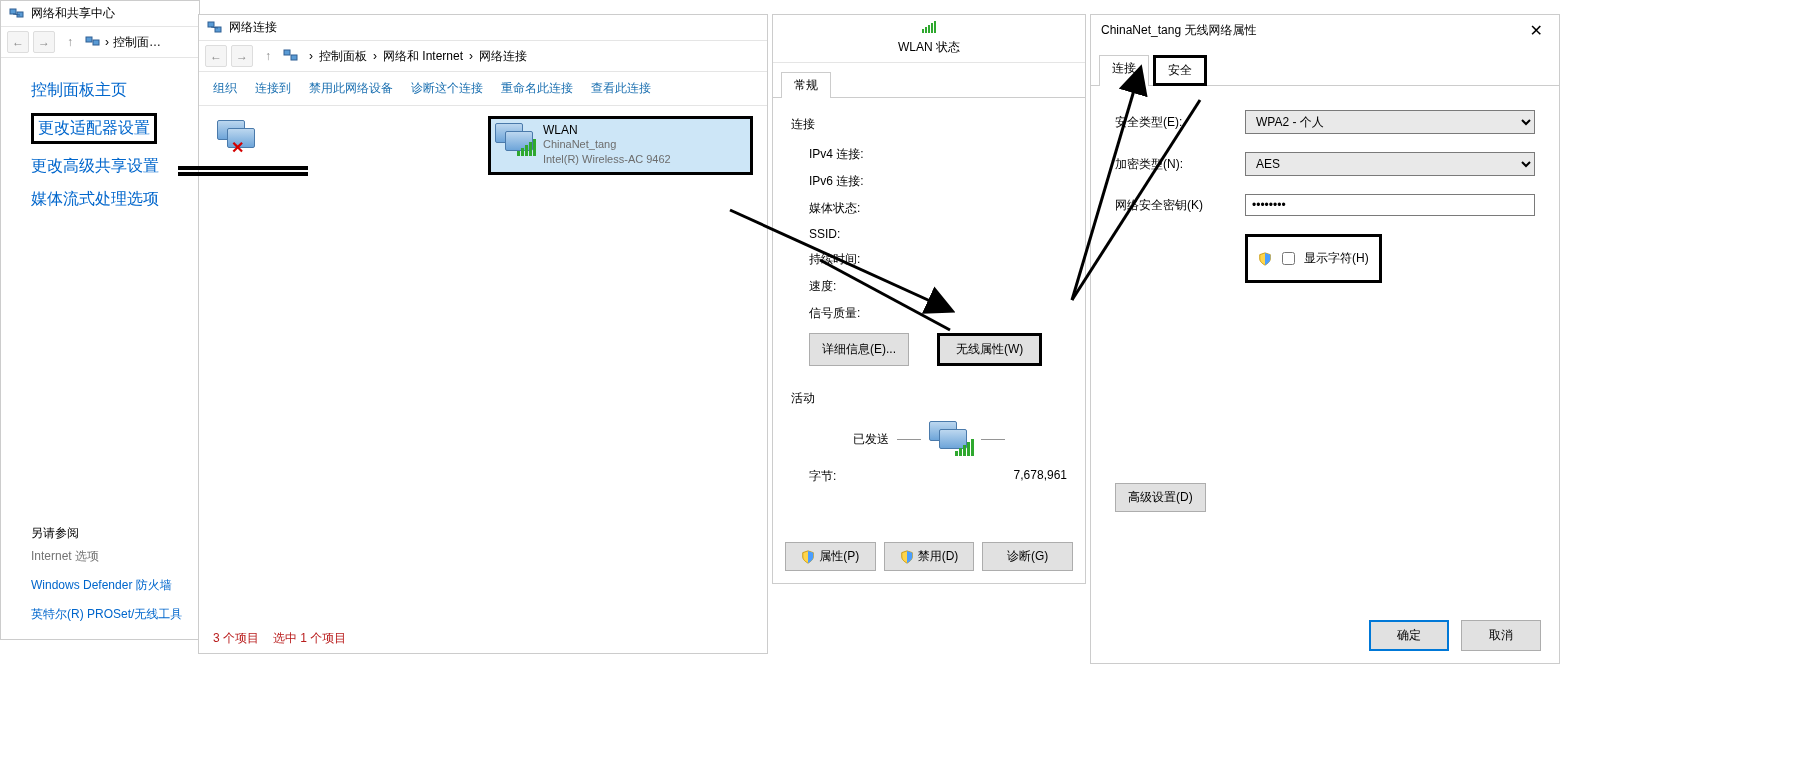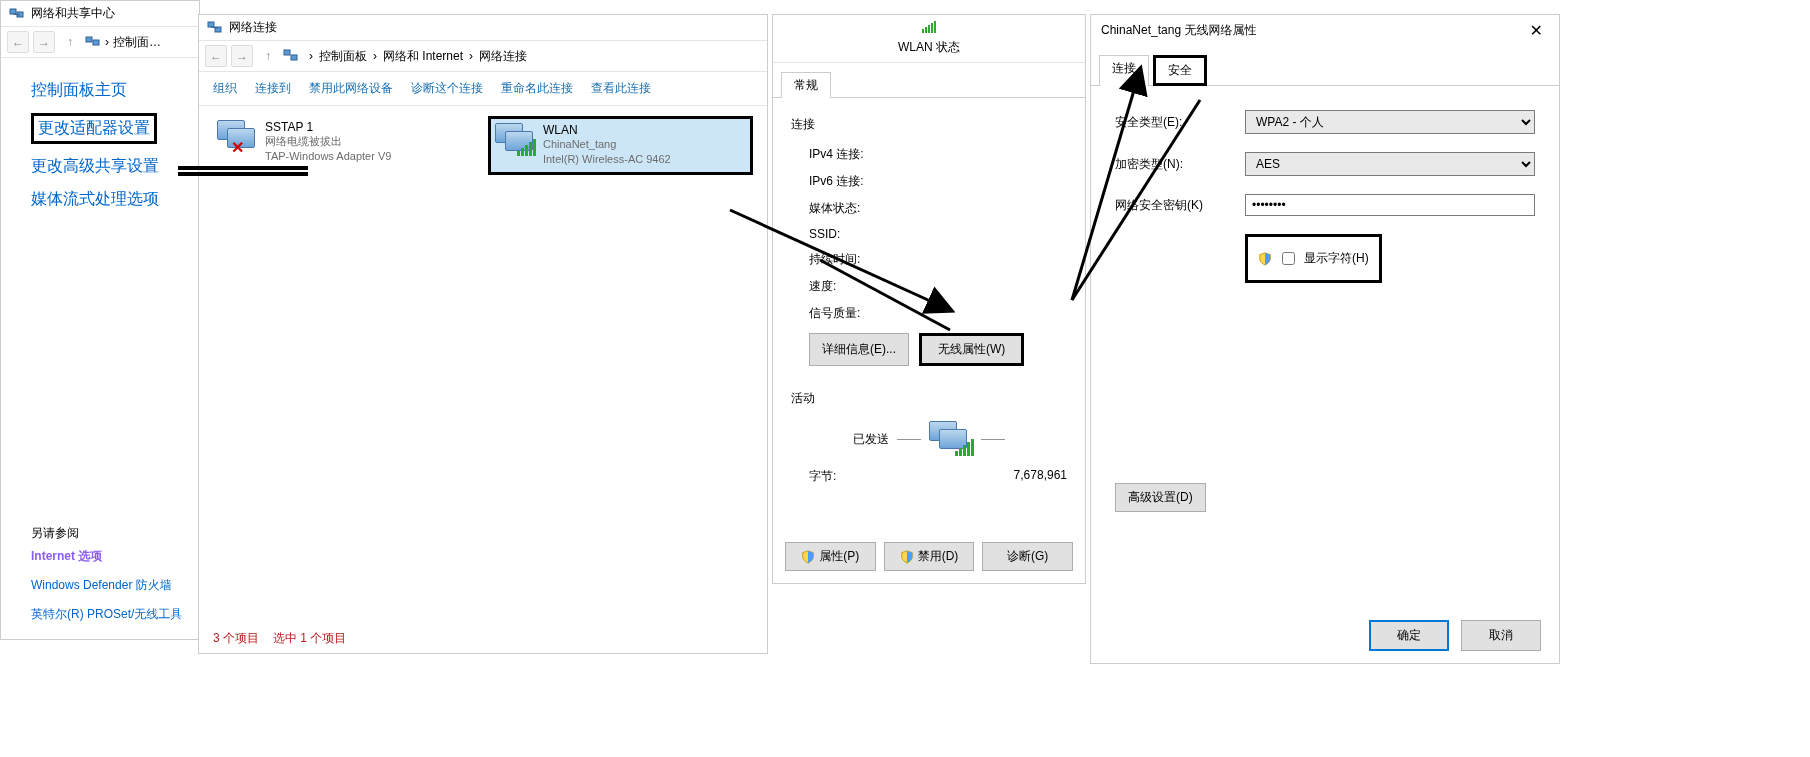--- a/index.html
+++ b/index.html
@@ -45,21 +45,21 @@
   .sig-sm { display:inline-flex; gap:1px; align-items:flex-end; }
   .sig-sm i{display:block;width:2px;background:#2fa82f;}
   .sig-sm i:nth-child(1){height:4px}.sig-sm i:nth-child(2){height:6px}.sig-sm i:nth-child(3){height:8px}.sig-sm i:nth-child(4){height:10px}.sig-sm i:nth-child(5){height:12px}
   .tab-row { display:flex; padding: 8px 8px 0 8px; border-bottom:1px solid #ccc;}
   .tab { border:1px solid #ccc; border-bottom:none; padding:4px 12px; background:#fff; font-size:12px; margin-right:4px; position:relative; top:1px; cursor:pointer;}
   .win3-body { padding: 12px 18px; font-size:12px; }
   .group-h { margin: 6px 0 8px 0; }
   .kv { display:flex; justify-content:space-between; padding:5px 0 5px 18px; }
   .kv .k{} .kv .v{ text-align:right; }
   .btn { border:1px solid #adadad; background:#e1e1e1; padding:5px 12px; font-size:12px; cursor:pointer; display:inline-flex; align-items:center; gap:4px;}
-  .btn-row { display:flex; gap:10px; padding:6px 0 6px 18px; }
+  .btn-row { display:flex; gap:28px; padding:6px 0 6px 18px; }
   .shield { width:14px; height:14px; display:inline-block; }
   .shield svg{width:14px;height:14px;}
   .act-icons { display:flex; align-items:center; justify-content:center; gap:8px; padding:6px 0;}
   .win3-footer { position:absolute; bottom:12px; left:12px; right:12px; display:flex; gap:8px; justify-content:space-between;}
   .win3-footer .btn{ flex:1; justify-content:center;}
 
   
   .win4 { position: absolute; left: 1090px; top: 14px; width: 470px; height: 650px; background: #fff; border: 1px solid #ccc; }
   .win4-title { display:flex; justify-content:space-between; align-items:center; padding:6px 10px; font-size:12px; }
   .closebtn { font-size:16px; cursor:pointer; padding:0 6px; }
@@ -111,21 +111,21 @@
     <span>控制面…</span>
   </div>
   <div class="win1-sidebar">
     <a>控制面板主页</a>
     <a><span class="box-outline">更改适配器设置</span></a>
     <a>更改高级共享设置</a>
     <a>媒体流式处理选项</a>
   </div>
   <div class="win1-seealso">
     <div class="see-also-h">另请参阅</div>
-    <a style="display:block;color:#8b5cf6;padding:6px 0;cursor:pointer;font-weight:bold;">Internet 选项</a>
+    <a style="display:block;color:#737373;padding:6px 0;cursor:pointer;">Internet 选项</a>
     <a style="display:block;color:#0066cc;padding:6px 0;cursor:pointer;">Windows Defender 防火墙</a>
     <a style="display:block;color:#0066cc;padding:6px 0;cursor:pointer;">英特尔(R) PROSet/无线工具</a>
   </div>
 </div>
 
 <div class="win2">
   <div class="win2-title">
     <span class="ctrl-ico">
       <svg viewBox="0 0 16 16">
           <rect x="1" y="2" width="6" height="5" fill="#5a9bd5" stroke="#2f5f93"></rect>
@@ -162,25 +162,20 @@
     <span>重命名此连接</span>
     <span>查看此连接</span>
   </div>
   <div class="adapters">
     <div class="adapter">
       <div class="adapter-icon">
         <div class="moni"></div>
           <div class="moni moni2"></div>
         <div class="redx">✕</div>
       </div>
-      <div>
-        <div class="name">SSTAP 1</div>
-        <div class="sub">网络电缆被拔出</div>
-        <div class="sub">TAP-Windows Adapter V9</div>
-      </div>
     </div>
     <div class="adapter selected" style="border:3px solid #000;">
       <div class="adapter-icon">
         <div class="moni"></div>
           <div class="moni moni2"></div>
         <div class="sigbars">
             <i></i>
             <i></i>
             <i></i>
             <i></i>

